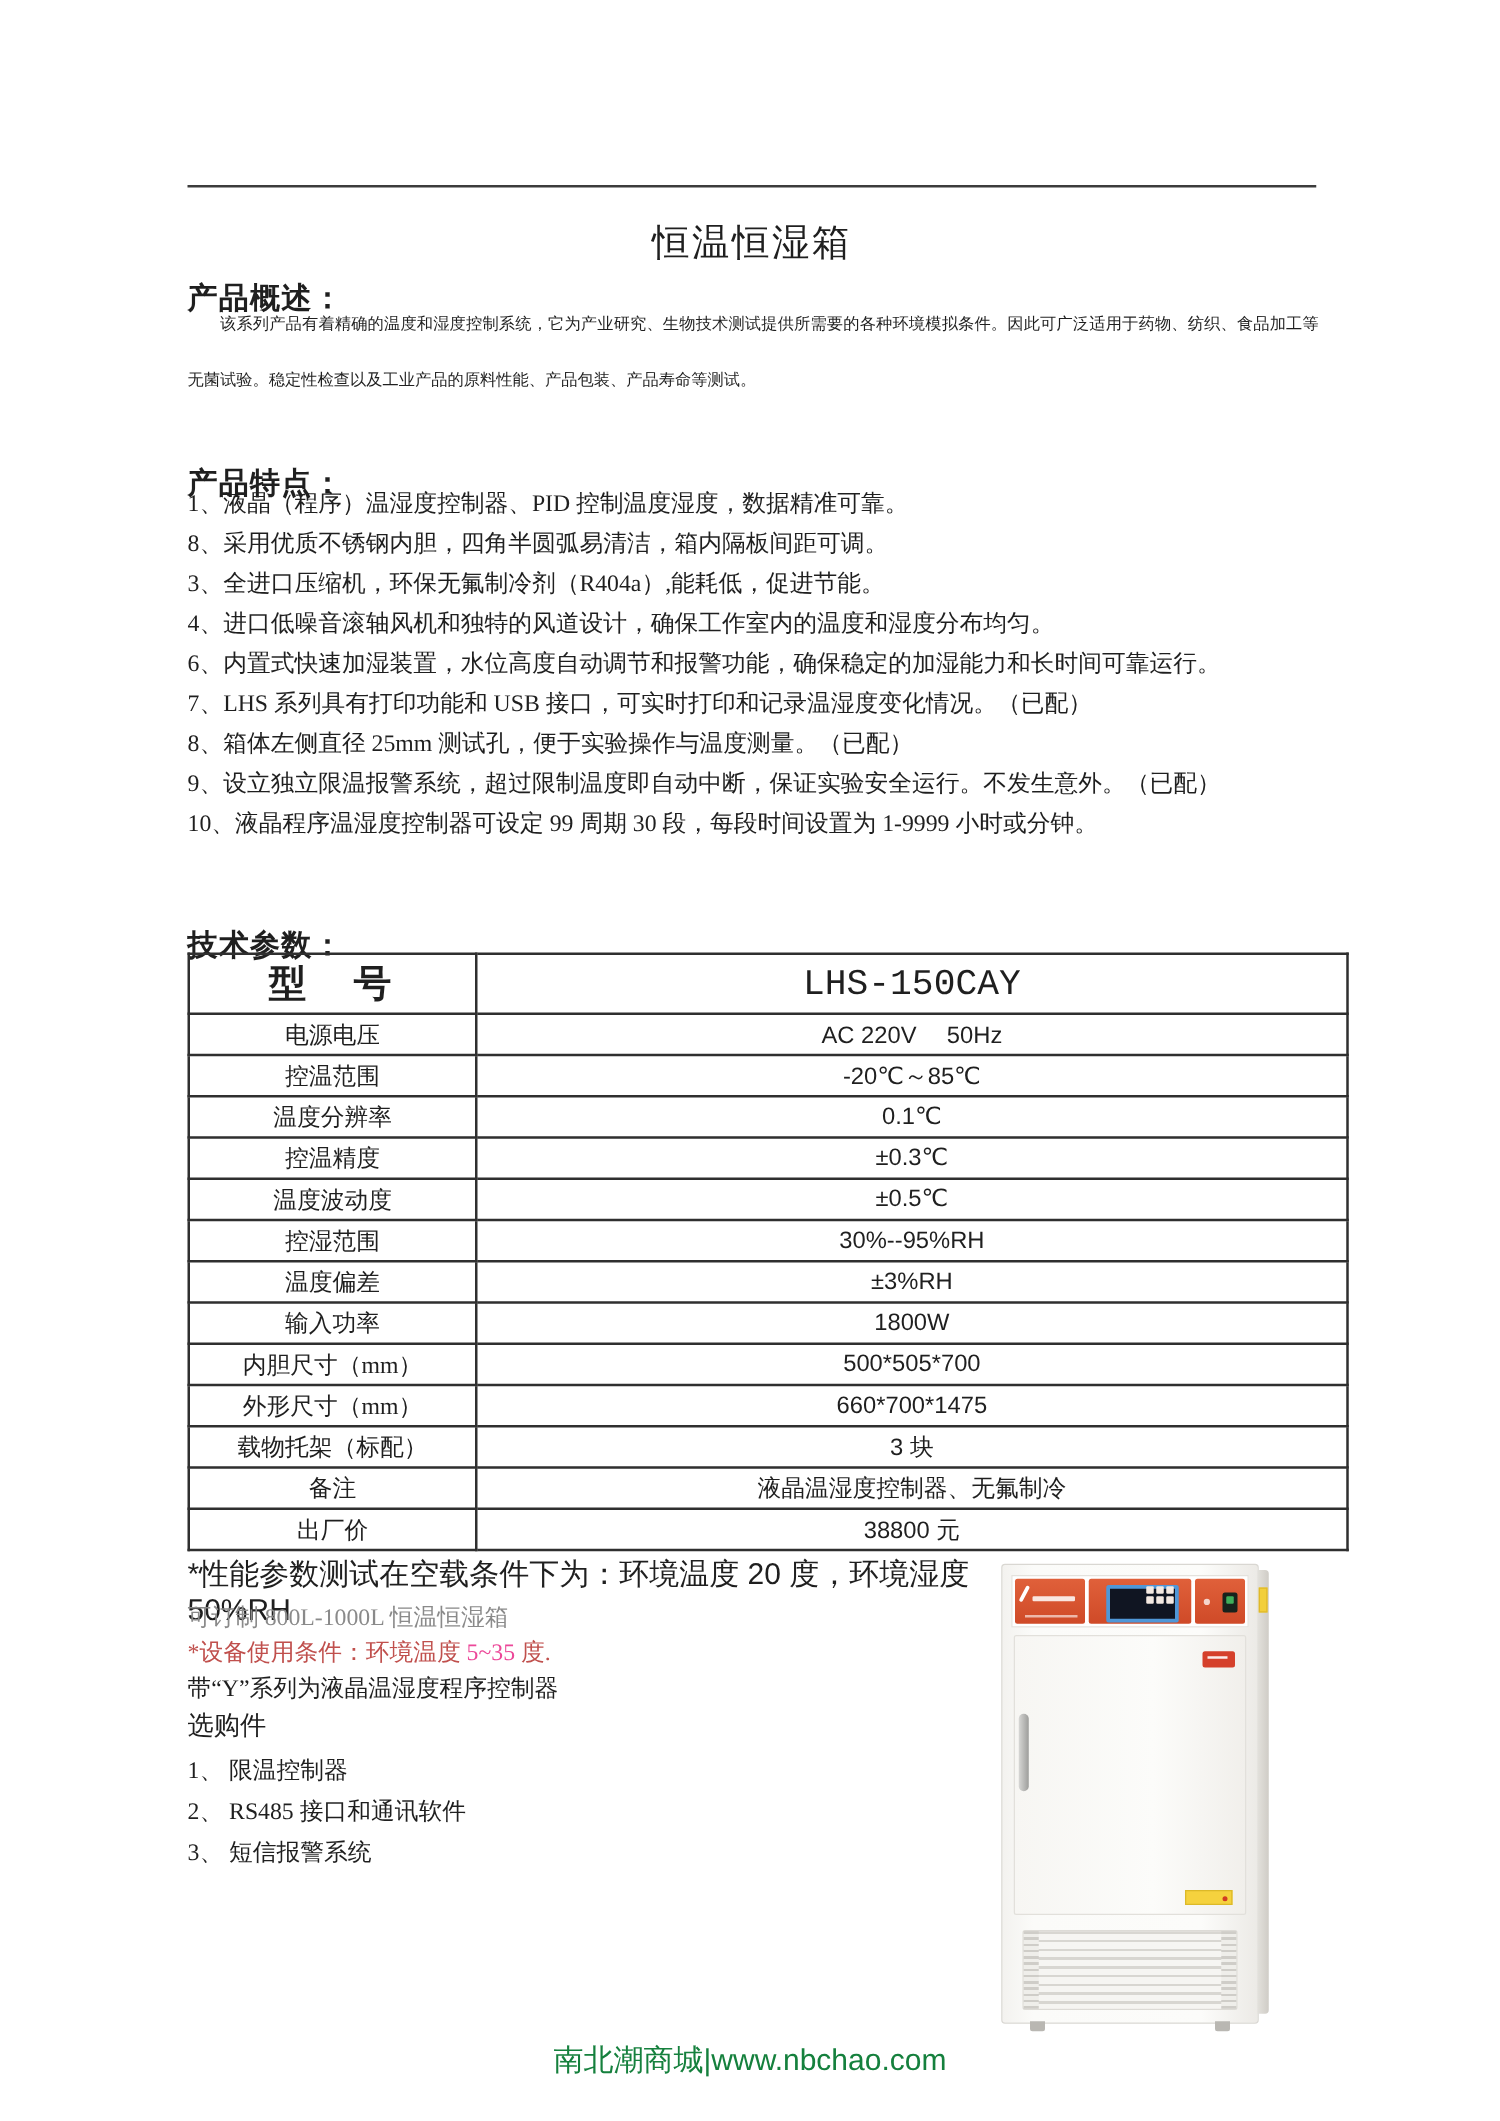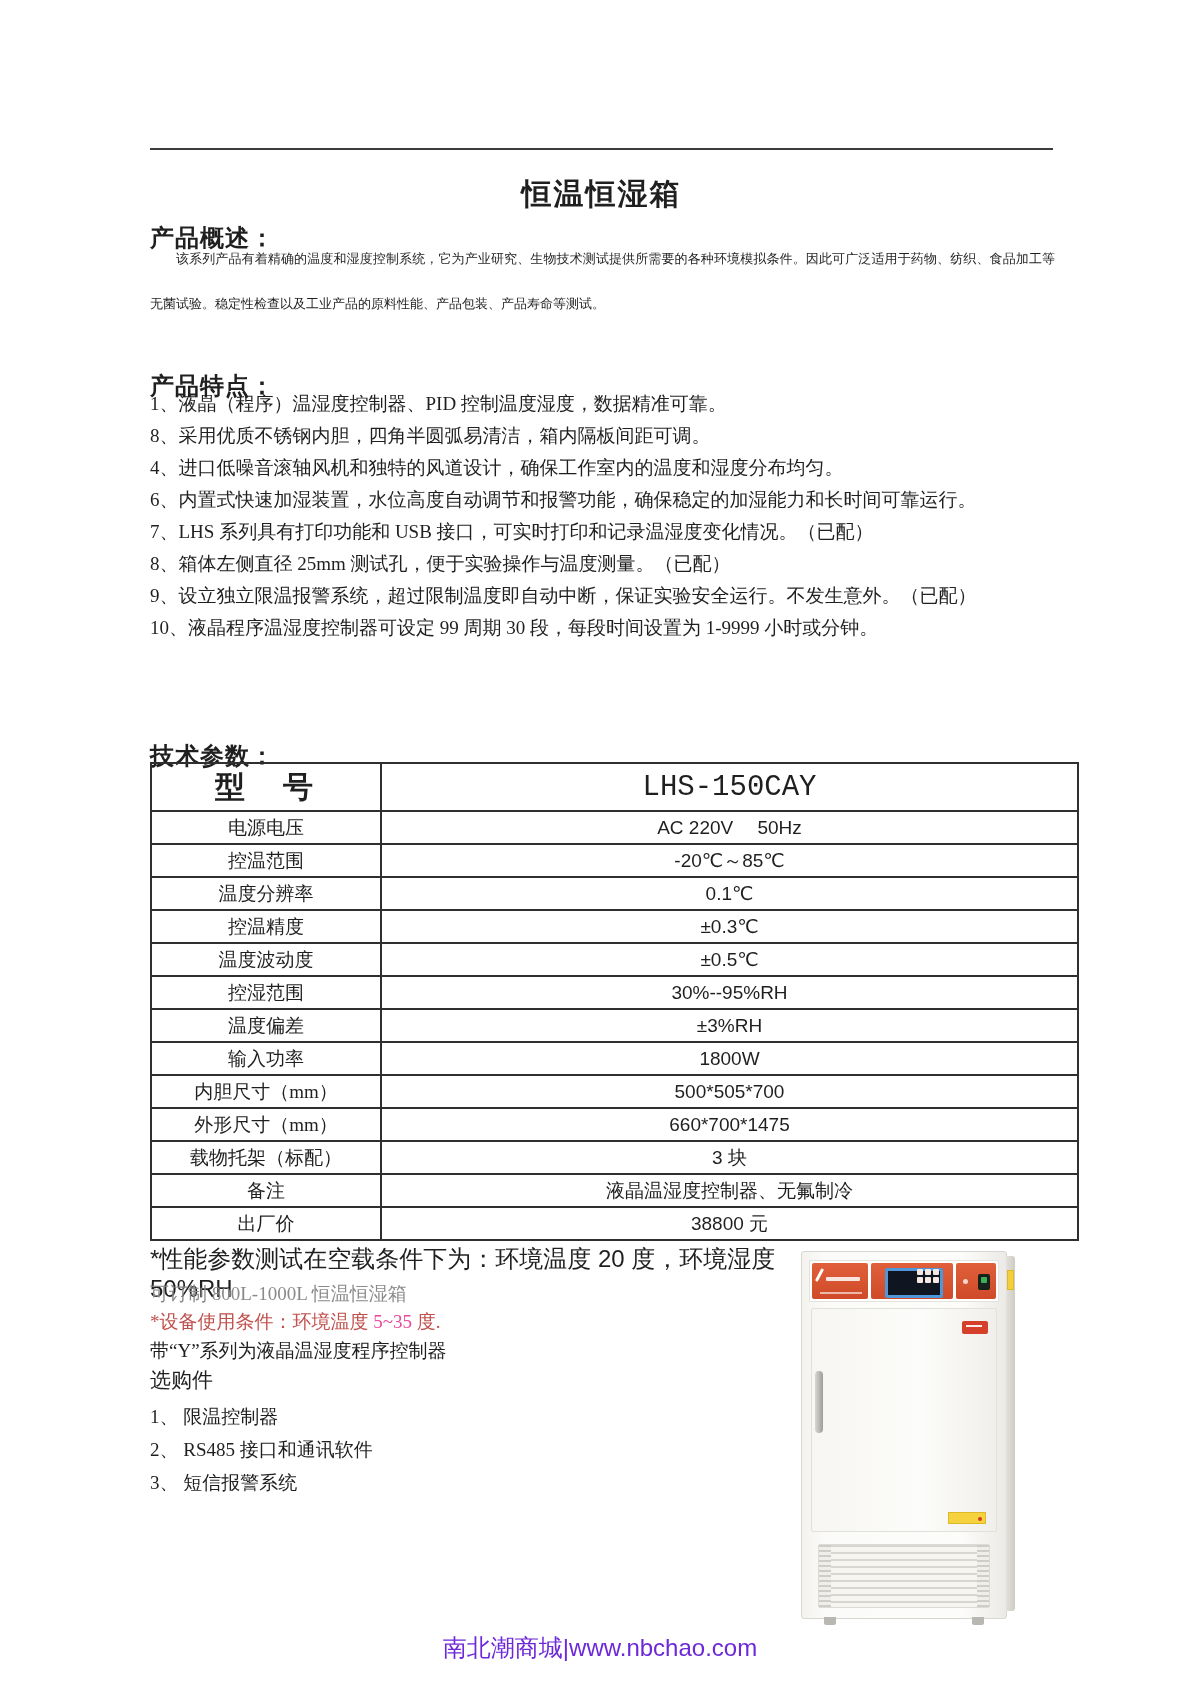--- a/index.html
+++ b/index.html
@@ -6,21 +6,21 @@
   body{
     width:1200px;height:1697px;position:relative;background:#ffffff;
     font-family:"Liberation Serif","DejaVu Serif",serif;color:#1f1f1f;
     overflow:hidden;
   }
   .abs{position:absolute;}
   .rule{left:150px;top:148px;width:903px;height:2px;background:#3c3c3c;}
   .title{
     left:150px;top:154px;width:903px;text-align:center;
     font-family:"Liberation Sans","DejaVu Sans",sans-serif;
-    font-size:30px;font-weight:bold;letter-spacing:2px;
+    font-size:30px;font-weight:normal;letter-spacing:2px;
   }
   .sect-h{
     left:150px;width:903px;
     font-family:"Liberation Sans","DejaVu Sans",sans-serif;
     font-size:24px;font-weight:bold;letter-spacing:1px;
   }
   .overview-p{
     left:150px;top:236px;width:905px;font-size:13px;line-height:45px;
     text-indent:2em;text-align:justify;margin:0;
   }
@@ -47,21 +47,21 @@
   .spec-table td{height:31px;font-size:19px;}
   .spec-table td.lbl{font-family:"Liberation Serif","DejaVu Serif",serif;}
   .spec-table td.val{font-family:"Liberation Sans","DejaVu Sans",sans-serif;}
   .note{left:150px;width:700px;font-size:19px;margin:0;}
   .note-sans{font-family:"Liberation Sans","DejaVu Sans",sans-serif;font-size:24px;}
   .opt-h{left:150px;top:1366px;font-size:21px;}
   .options{left:150px;top:1400px;font-size:19px;}
   .options .opt{line-height:33px;white-space:nowrap;}
   .footer{
     left:0;top:1632px;width:1200px;text-align:center;font-size:24px;
-    font-family:"Liberation Sans","DejaVu Sans",sans-serif;color:#6d28d9;
+    font-family:"Liberation Sans","DejaVu Sans",sans-serif;color:#15803d;
   }
   
   .photo{left:795px;top:1245px;width:228px;height:378px;}
   .cabinet{
     position:absolute;left:6px;top:6px;width:204px;height:366px;
     background:linear-gradient(90deg,#f3f2ef 0%,#fbfbf9 12%,#fcfcfa 78%,#eceae6 100%);
     border:1px solid #d9d7d2;border-radius:3px;
   }
   .side-slab{
     position:absolute;right:-9px;top:4px;width:9px;height:355px;
@@ -174,20 +174,21 @@
 <p class="abs overview-p">该系列产品有着精确的温度和湿度控制系统，它为产业研究、生物技术测试提供所需要的各种环境模拟条件。因此可广泛适用于药物、纺织、食品加工等无菌试验。稳定性检查以及工业产品的原料性能、产品包装、产品寿命等测试。</p>
 
 <h2 class="abs sect-h" style="top:350px;">产品特点：</h2>
 
 <div class="abs features">
 
     <div class="feat">1、液晶（程序）温湿度控制器、PID 控制温度湿度，数据精准可靠。</div>
 
     <div class="feat">8、采用优质不锈钢内胆，四角半圆弧易清洁，箱内隔板间距可调。</div>
 
+    <div class="feat">3、全进口压缩机，环保无氟制冷剂（R404a）,能耗低，促进节能。</div>
 
     <div class="feat">4、进口低噪音滚轴风机和独特的风道设计，确保工作室内的温度和湿度分布均匀。</div>
 
 
     <div class="feat">6、内置式快速加湿装置，水位高度自动调节和报警功能，确保稳定的加湿能力和长时间可靠运行。</div>
 
     <div class="feat">7、LHS 系列具有打印功能和 USB 接口，可实时打印和记录温湿度变化情况。（已配）</div>
 
     <div class="feat">8、箱体左侧直径 25mm 测试孔，便于实验操作与温度测量。（已配）</div>
 

